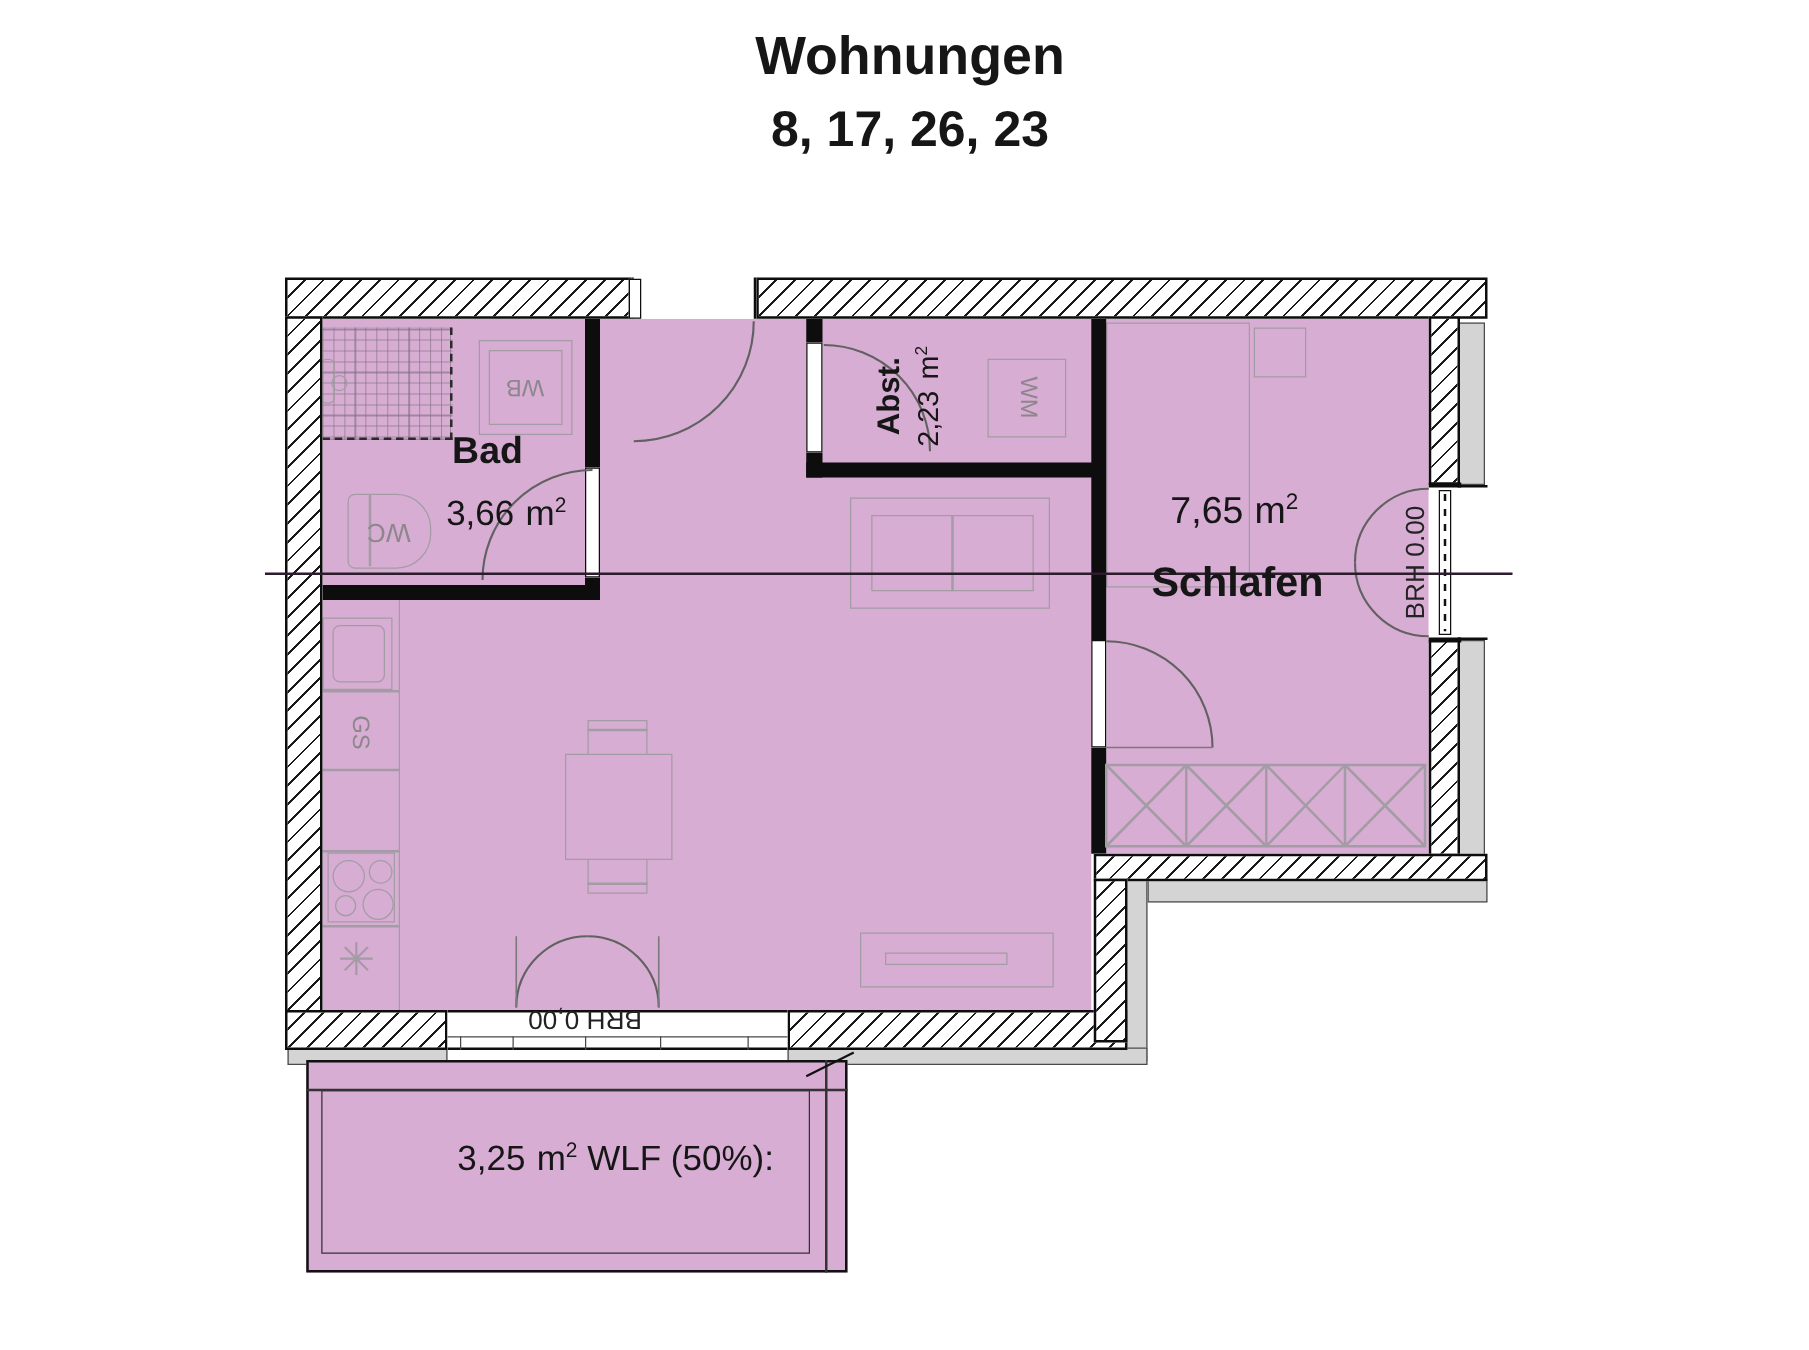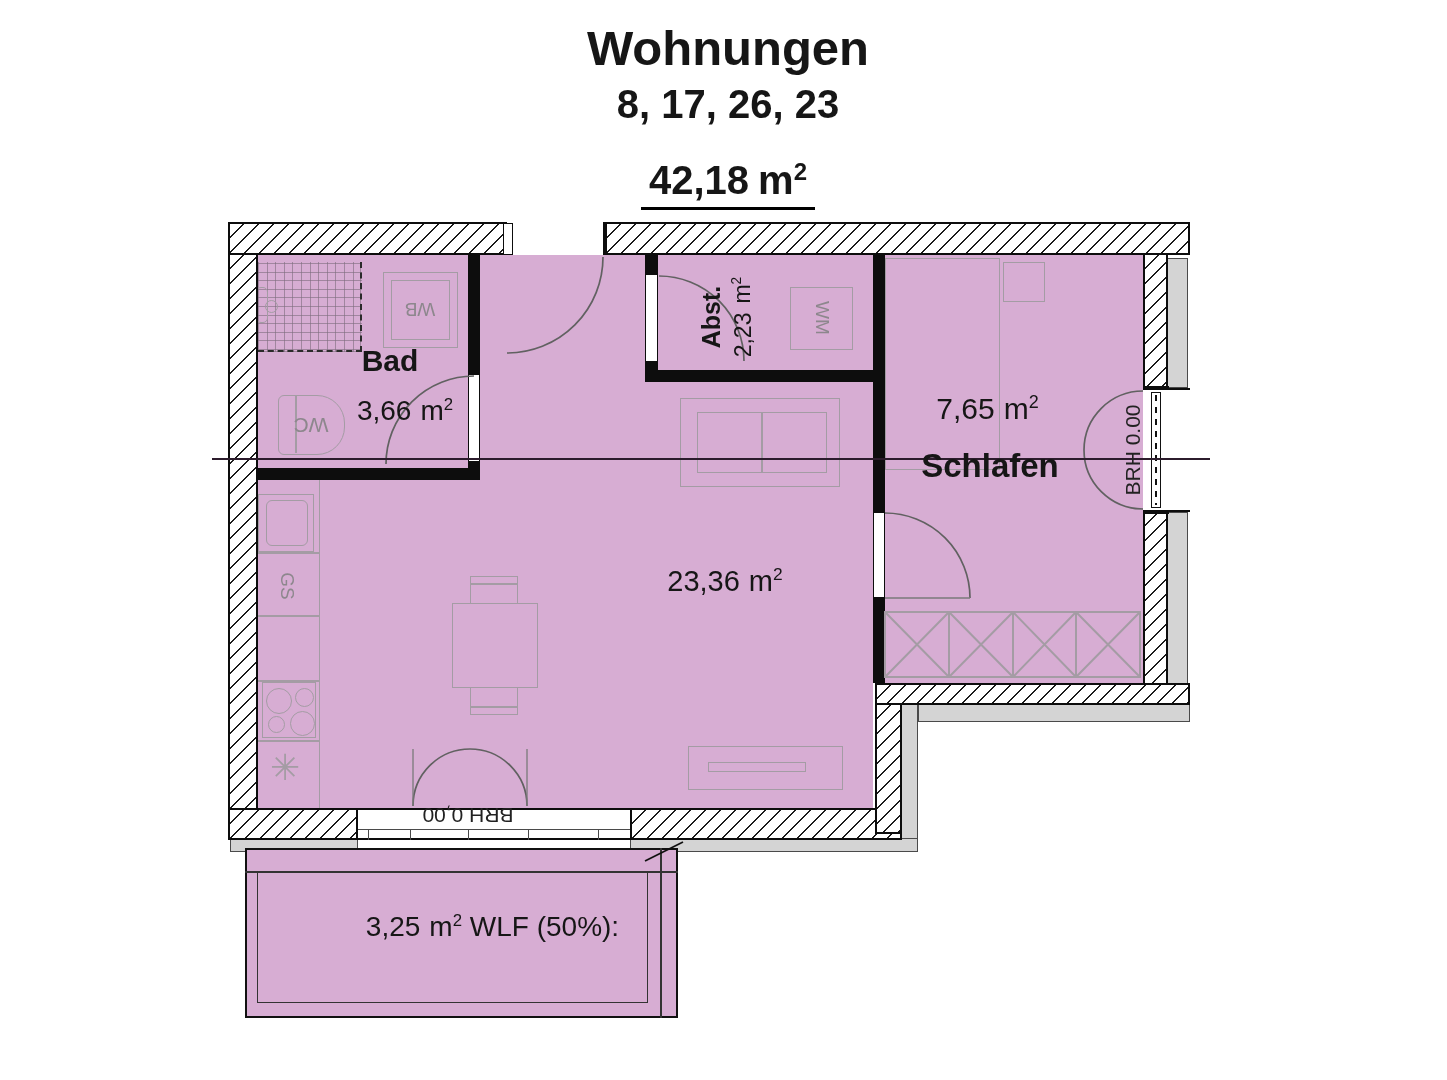--- a/index.html
+++ b/index.html
@@ -35,25 +35,22 @@
   svg .wline{stroke:var(--furniture);stroke-width:2;fill:none;}
   svg .brk{stroke:#111;stroke-width:1.8;fill:none;}
   .secline{background:var(--section);}
   .title-underline{display:inline-block;border-bottom:3.5px solid #000;padding:0 8px 5px 8px;}
 </style>
 </head>
 <body>
 
 <div id="stage">
 
-  <div class="lbl c b abs" style="left:528px;top:22px;width:400px;font-size:49px;">Wohnungen</div>
+  <div class="lbl c b abs" style="left:528px;top:22px;width:400px;font-size:43px;">Wohnungen</div>
   <div class="lbl c b abs" style="left:528px;top:82px;width:400px;font-size:40px;">8, 17, 26, 23</div>
-  <div class="lbl c abs" style="left:528px;top:158px;width:400px;font-size:40px;">
-    <span class="title-underline b"><span>42,18</span><span class="unit"><span>m</span><sup>2</sup></span></span>
-  </div>
 
   <div class="abs gray" style="left:1166px;top:258px;width:22px;height:130px;"></div>
   <div class="abs gray" style="left:1166px;top:512px;width:22px;height:193px;"></div>
   <div class="abs gray" style="left:918px;top:703px;width:272px;height:19px;"></div>
   <div class="abs gray" style="left:900px;top:703px;width:18px;height:146px;"></div>
   <div class="abs gray" style="left:630px;top:838px;width:288px;height:14px;"></div>
   <div class="abs gray" style="left:230px;top:838px;width:128px;height:14px;"></div>
 
   <div class="abs pink" style="left:258px;top:255px;width:615px;height:553px;"></div>
   <div class="abs pink" style="left:885px;top:255px;width:258px;height:428px;"></div>
@@ -164,21 +161,20 @@
                              M 1013,612 L 1076,677 M 1076,612 L 1013,677
                              M 1076,612 L 1140,677 M 1140,612 L 1076,677"></path>
     </g>
   </svg>
 
   <div class="abs secline" style="left:212px;top:458px;width:998px;height:2px;"></div>
 
   <div class="lbl c b abs" style="left:330px;top:344px;width:120px;font-size:30px;">Bad</div>
   <div class="lbl c abs" style="left:330px;top:396px;width:150px;font-size:28px;"><span>3,66</span><span class="unit"><span>m</span><sup>2</sup></span></div>
 
-  <div class="lbl c abs" style="left:600px;top:565px;width:250px;font-size:29px;"><span>23,36</span><span class="unit"><span>m</span><sup>2</sup></span></div>
 
   <div class="lbl c abs" style="left:885px;top:392px;width:205px;font-size:30px;"><span>7,65</span><span class="unit"><span>m</span><sup>2</sup></span></div>
   <div class="lbl c b abs" style="left:885px;top:448px;width:210px;font-size:33px;">Schlafen</div>
 
   <div class="abs flexc rotm90" style="left:662px;top:252px;width:130px;height:130px;">
     <div class="lbl b" style="position:static;font-size:25px;">Abst.</div>
     <div class="lbl" style="position:static;font-size:23px;margin-top:4px;"><span>2,23</span><span class="unit"><span>m</span><sup>2</sup></span></div>
   </div>
 
   <div class="lbl c abs" style="left:320px;top:912px;width:345px;font-size:28px;"><span>3,25</span><span class="unit"><span>m</span><sup>2</sup></span> <span>WLF (50%):</span></div>

